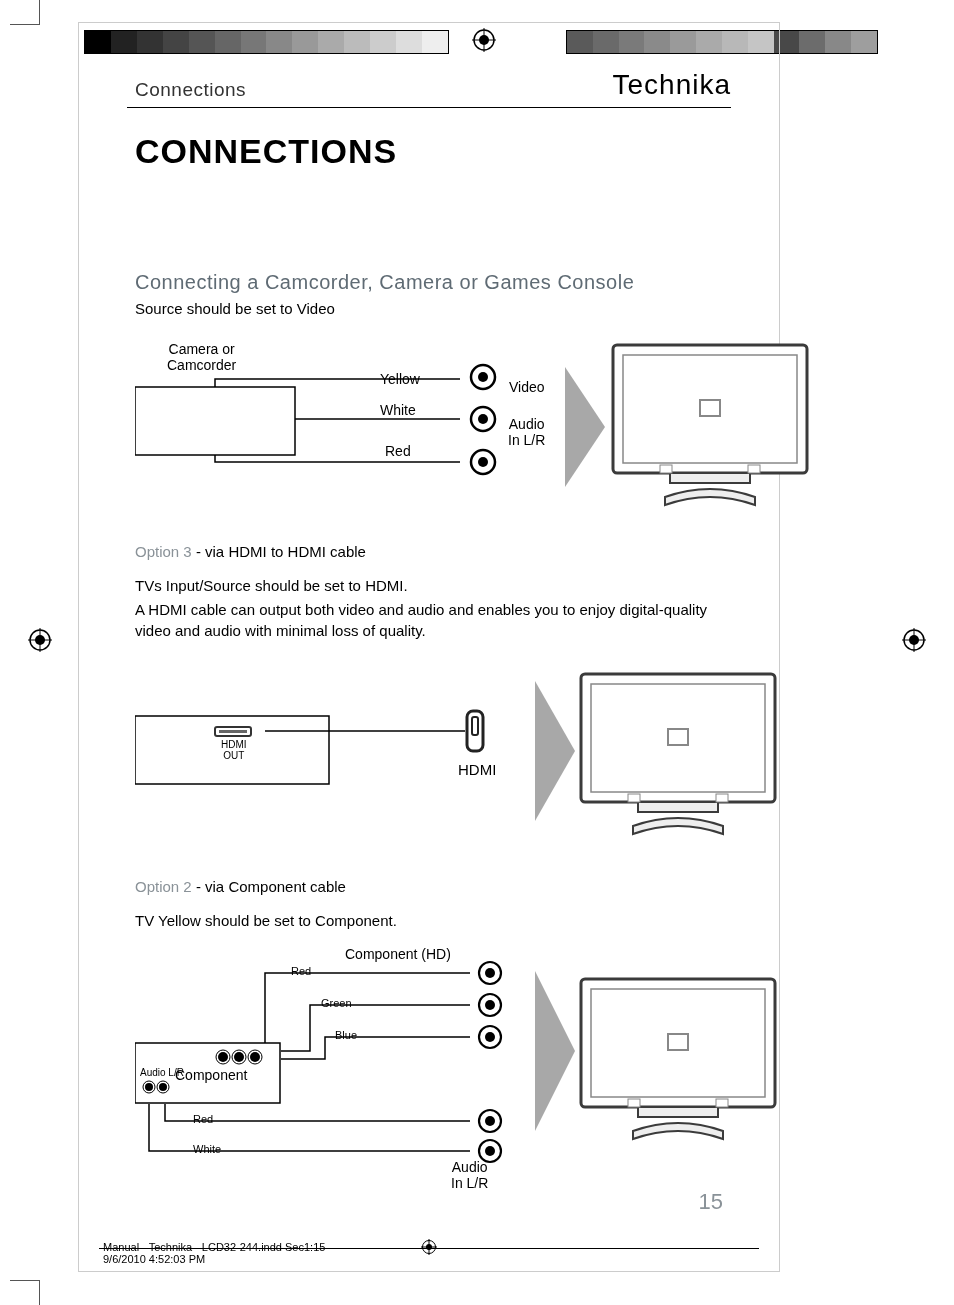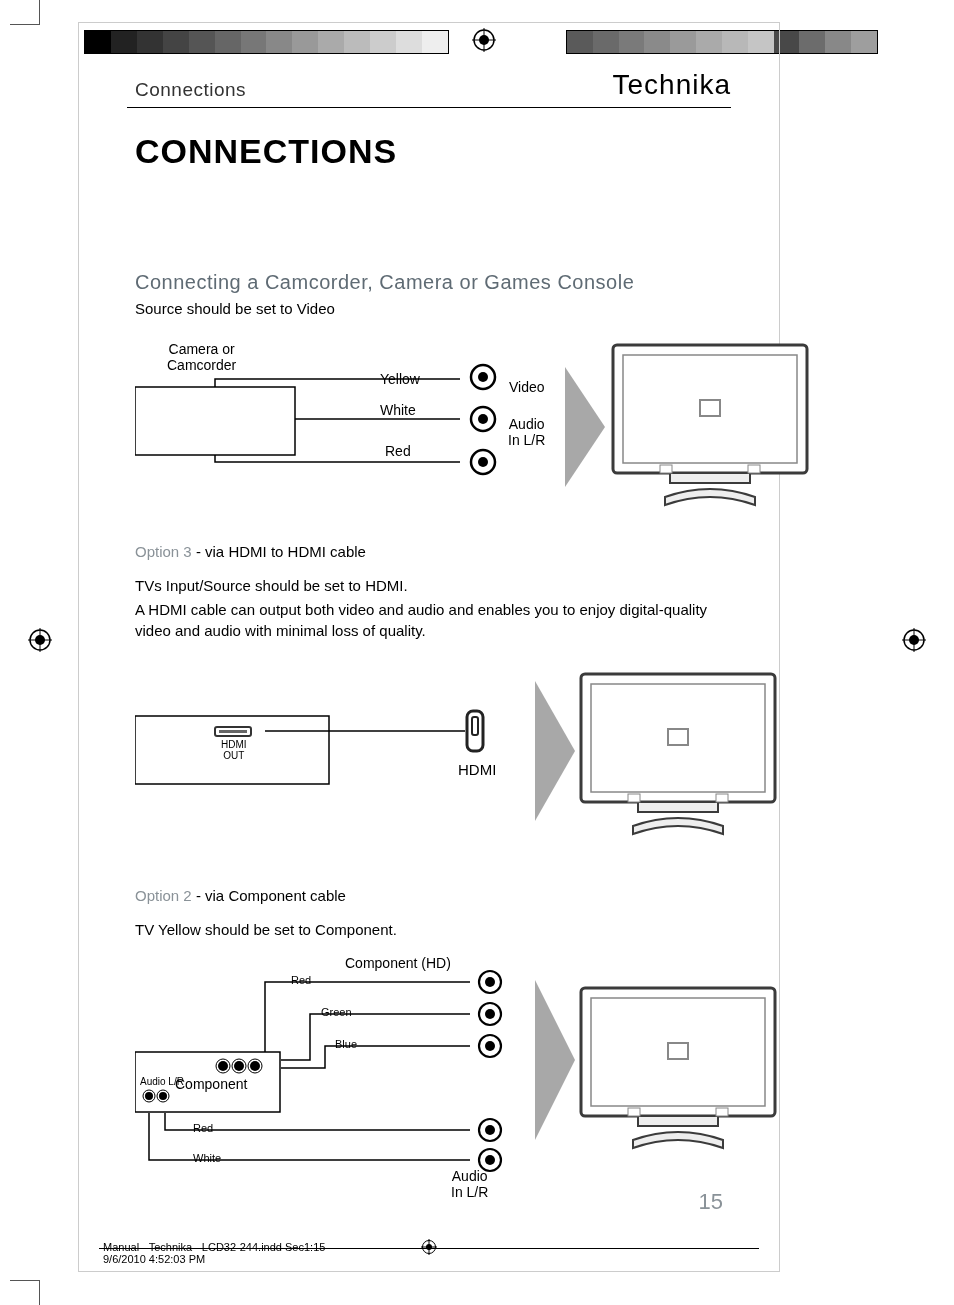--- a/index.html
+++ b/index.html
@@ -210,21 +210,21 @@
           <rect x="18" y="18" width="174" height="108" fill="#fff" stroke="#888" stroke-width="1.5"></rect>
           <rect x="95" y="63" width="20" height="16" fill="none" stroke="#888" stroke-width="2"></rect>
           <rect x="65" y="136" width="80" height="10" fill="#eee" stroke="#3b3b3b" stroke-width="2"></rect>
           <path d="M60 160 Q105 144 150 160 L150 168 Q105 152 60 168 Z" fill="#eee" stroke="#3b3b3b" stroke-width="2"></path>
           <rect x="55" y="128" width="12" height="8" fill="#fff" stroke="#888"></rect>
           <rect x="143" y="128" width="12" height="8" fill="#fff" stroke="#888"></rect>
         </svg>
       </div>
     </div>
 
-    <div class="optline" style="margin-top:26px;"><span class="muted">Option 2 </span><span>- via Component cable</span></div>
+    <div class="optline" style="margin-top:17px;"><span class="muted">Option 2 </span><span>- via Component cable</span></div>
     <div class="body" style="margin-top:16px;">TV Yellow should be set to Component.</div>
 
     <div class="diagram" style="height:250px; margin-top:20px;">
       <svg width="700" height="250" style="position:absolute;">
 
         <rect x="0" y="92" width="145" height="60" fill="#fff" stroke="#000" stroke-width="1.5"></rect>
 
         <circle cx="88" cy="106" r="5" fill="#000"></circle>
           <circle cx="88" cy="106" r="7" fill="none" stroke="#000"></circle>
         <circle cx="104" cy="106" r="5" fill="#000"></circle>

